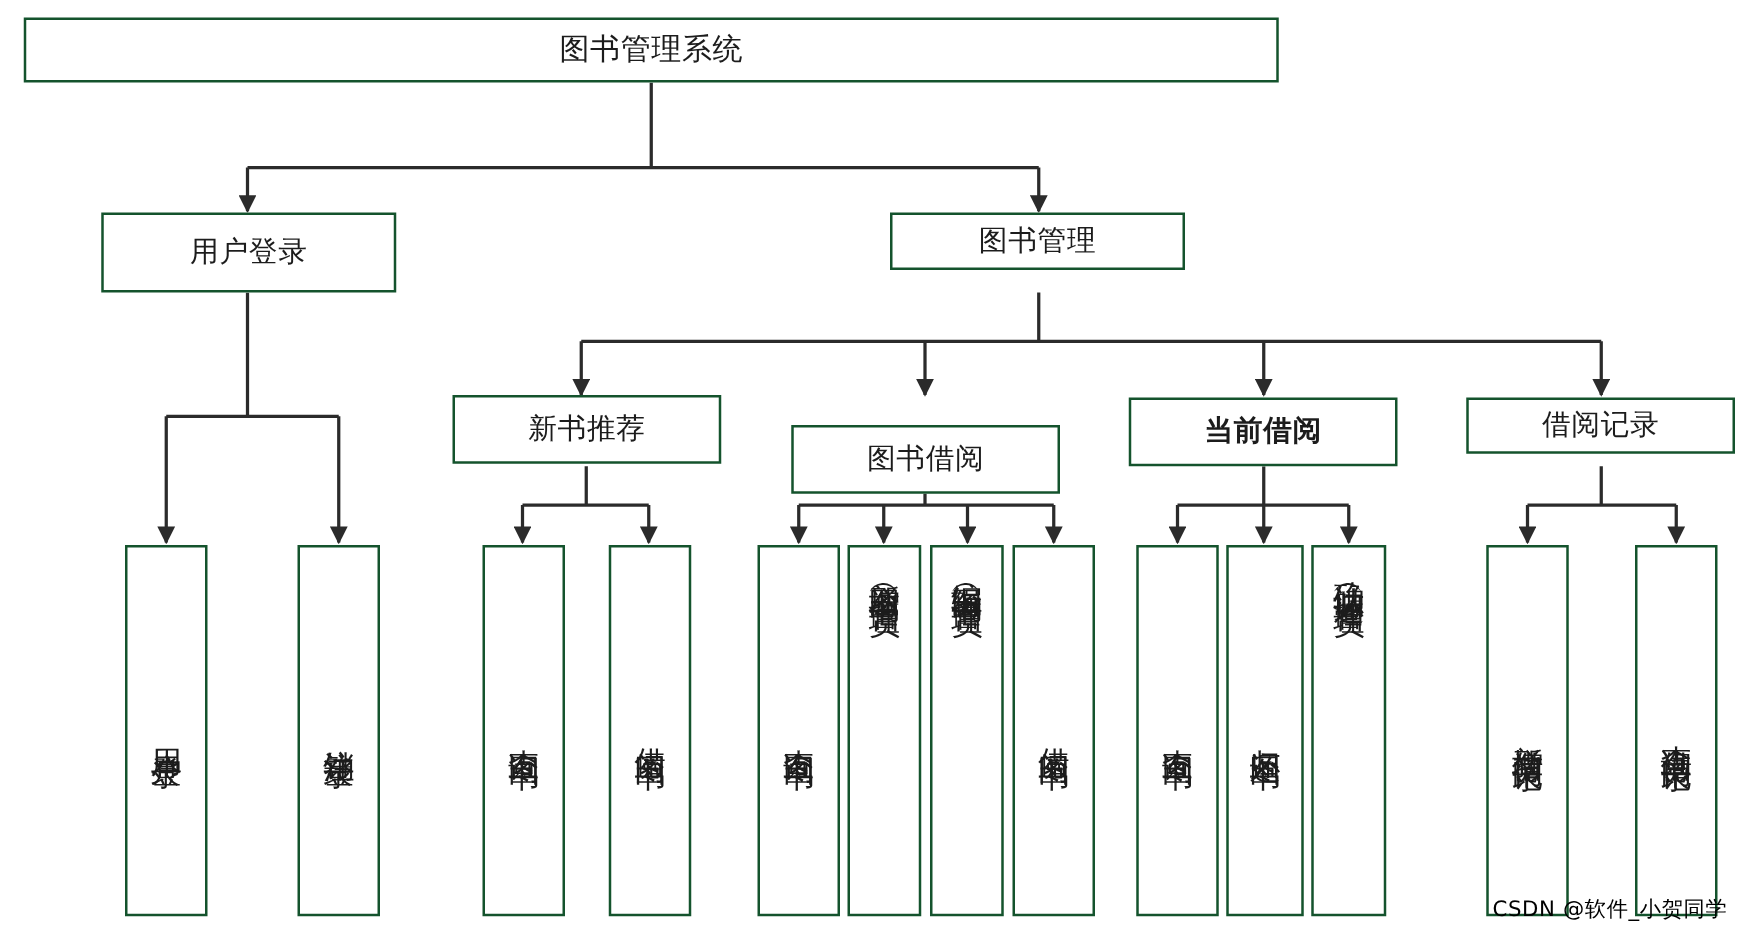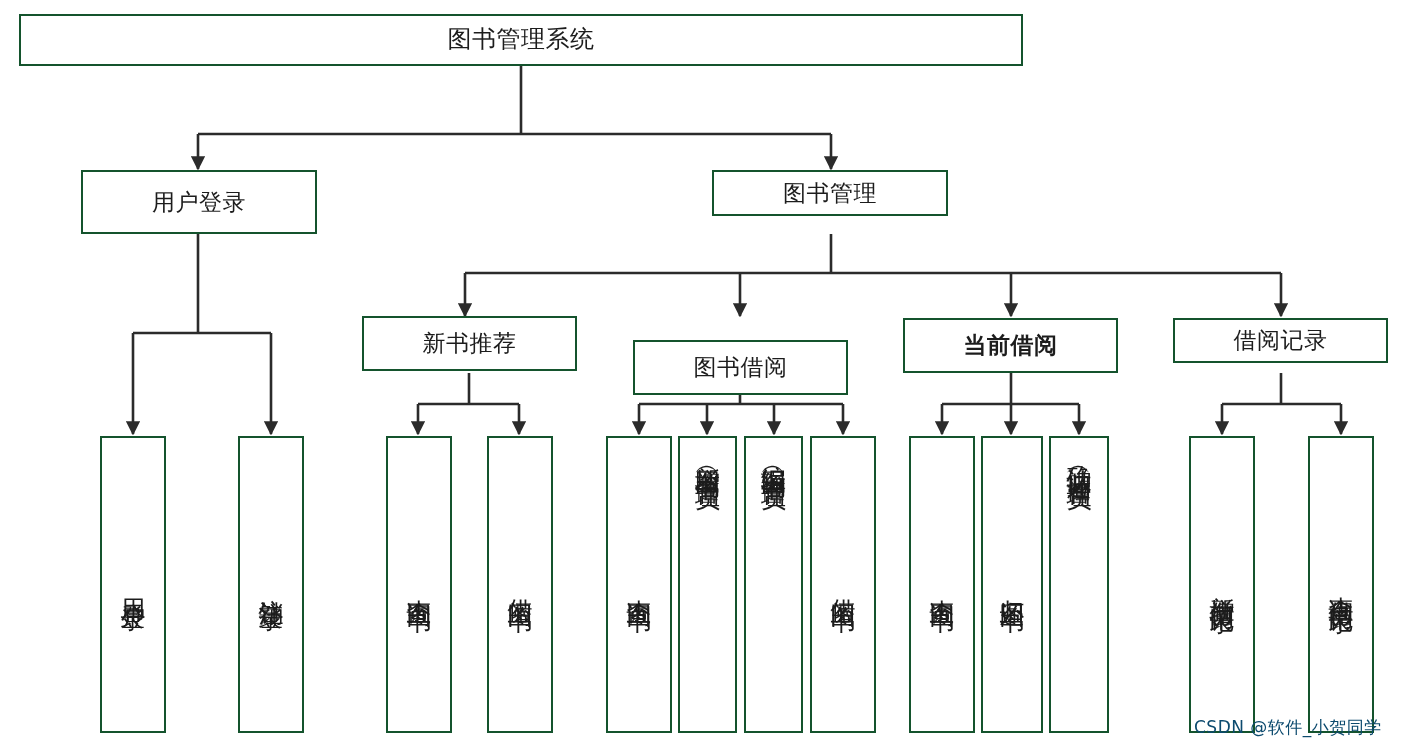--- a/index.html
+++ b/index.html
@@ -59,21 +59,21 @@
     white-space:nowrap;
   }
   
   .node.vert.center{
     align-items:center;
     padding-top:0;
   }
   .watermark{
     position:absolute;
     font-size:17px;
-    color:#0c4a6e;
+    color:#000000;
     white-space:nowrap;
     z-index:5;
     letter-spacing:0.5px;
   }
 </style>
 </head>
 <body>
 
 <div id="canvas">
 

